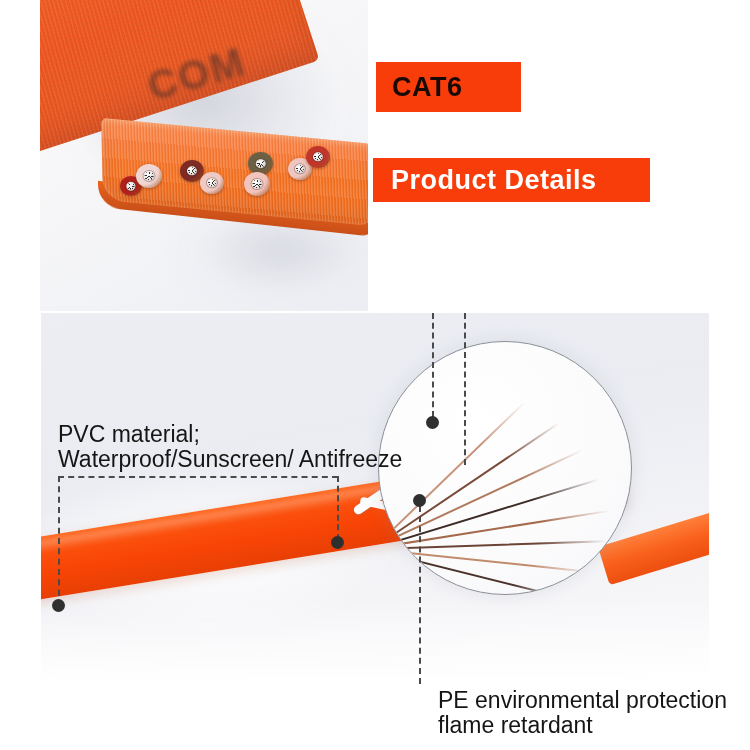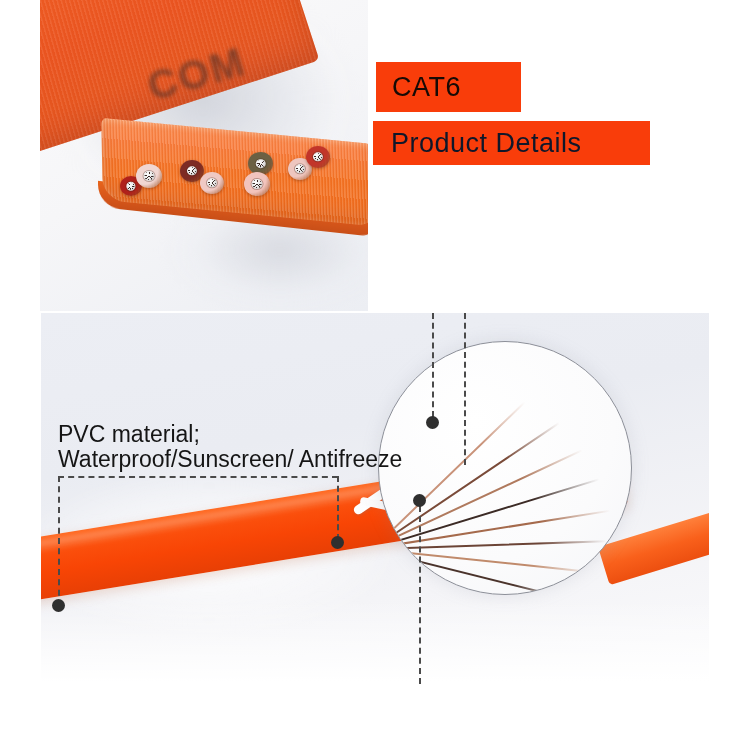--- a/index.html
+++ b/index.html
@@ -105,21 +105,21 @@
                      #3a2a26 225deg 237deg,transparent 237deg 270deg,
                      #3a2a26 270deg 282deg,transparent 282deg 315deg,
                      #3a2a26 315deg 327deg,transparent 327deg 360deg);
   }
 
   
   .badge{
     position:absolute;
     display:flex;align-items:center;
     color:#170a05;
-    font-weight:normal;
+    font-weight:bold;
     font-family:"Liberation Sans", sans-serif;
     letter-spacing:.5px;
     line-height:1;
   }
   #badge-cat6{
     left:376px;top:62px;width:129px;height:50px;
     padding-left:16px;font-size:27px;
   }
   #badge-product-details{
     left:373px;top:121px;width:259px;height:44px;
@@ -245,21 +245,21 @@
           </div>
           <div class="cond" style="left: 266px; top: 146px; width: 24px; height: 22.08px; background: radial-gradient(circle at 32% 28%, rgb(194, 53, 42) 0%, rgb(194, 53, 42) 55%, rgba(0, 0, 0, 0.35) 100%); box-shadow: rgba(110, 45, 15, 0.45) 0px 1px 3px;">
             <div class="core"></div>
           </div>
         </div>
     </div>
   </div>
 
   <div class="badge" id="badge-cat6" style="background: rgb(249, 61, 10); color: rgb(23, 10, 5);">CAT6</div>
 
-  <div class="badge" id="badge-product-details" style="background: rgb(249, 61, 10); color: #0f172a;">Product Details</div>
+  <div class="badge" id="badge-product-details" style="background: rgb(249, 61, 10); color: #ffffff; margin-top: 37px;">Product Details</div>
 
   <div class="bottom-panel">
     <div class="bp-soft"></div>
 
     <div class="cable-low"></div>
     <div class="cable-tip"></div>
     <div class="filler"></div>
     <div class="filler2"></div>
 
     <div class="magnifier">
@@ -288,14 +288,16 @@
   <div class="dash-v" style="left: 337px; top: 476px; height: 64px; border-left-color: rgb(74, 74, 74);"></div>
 
   <div class="dot" style="left: 426px; top: 416px; background: rgb(47, 47, 47);"></div>
   <div class="dot" style="left: 413px; top: 494px; background: rgb(47, 47, 47);"></div>
   <div class="dot" style="left: 52px; top: 599px; background: rgb(47, 47, 47);"></div>
   <div class="dot" style="left: 331px; top: 536px; background: rgb(47, 47, 47);"></div>
 
   <div class="anno" id="anno-pvc">PVC material;
 Waterproof/Sunscreen/ Antifreeze</div>
 
+  <div class="anno" id="anno-pe">PE environmental protection
+flame retardant</div>
 
 </div>
 
 </body></html>

